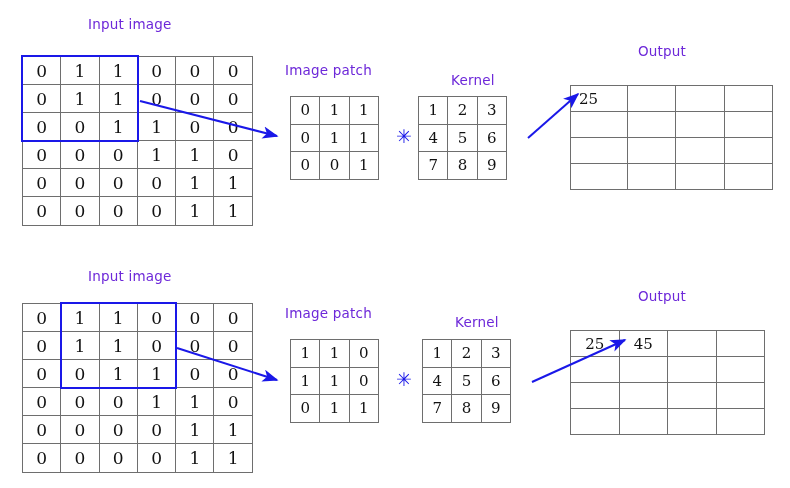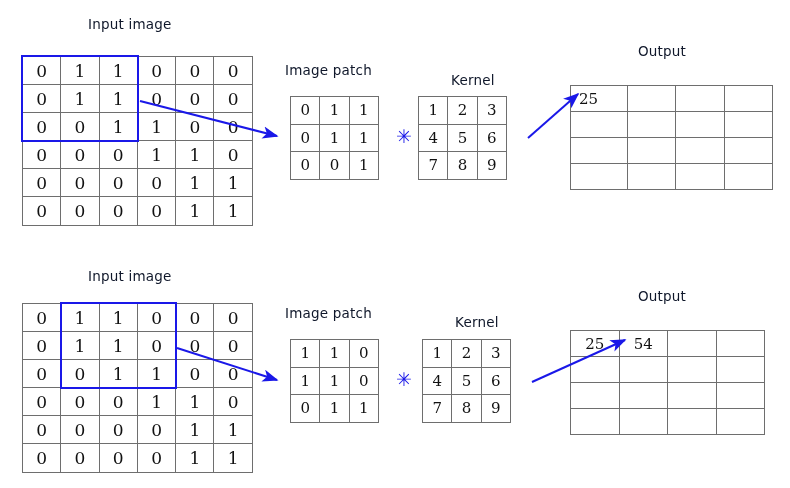--- a/index.html
+++ b/index.html
@@ -9,21 +9,21 @@
     font-family:"Liberation Sans", sans-serif;
     overflow:hidden;
     position:relative;
   }
   .stage{position:absolute;left:0;top:0;width:790px;height:488px;}
 
   .caption{
     position:absolute;
     font-family:"DejaVu Sans", sans-serif;
     font-size:13.5px;
-    color:#0f172a;
+    color:#6d28d9;
     white-space:nowrap;
     letter-spacing:0.2px;
   }
 
   
   .grid{
     position:absolute;
     border-collapse:collapse;
     table-layout:fixed;
   }
@@ -319,21 +319,21 @@
         </tr>
       </tbody>
     </table>
 
   <div class="caption" style="left:638px;top:288px;">Output</div>
 
   <table class="grid output-grid" style="left:570px;top:330px;">
       <tbody>
         <tr>
           <td>25</td>
-          <td>54</td>
+          <td>45</td>
           <td></td>
           <td></td>
         </tr>
         <tr>
           <td></td>
           <td></td>
           <td></td>
           <td></td>
         </tr>
         <tr>

